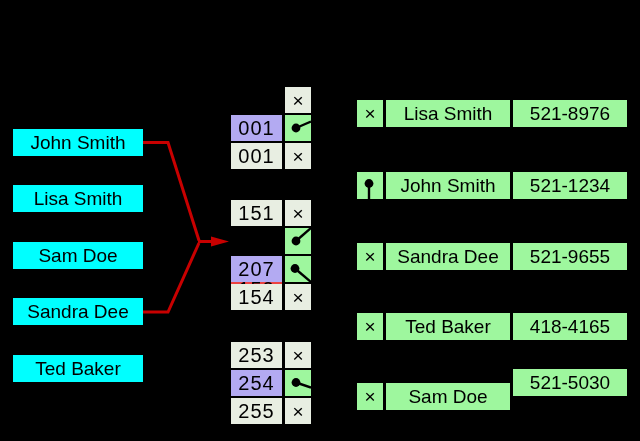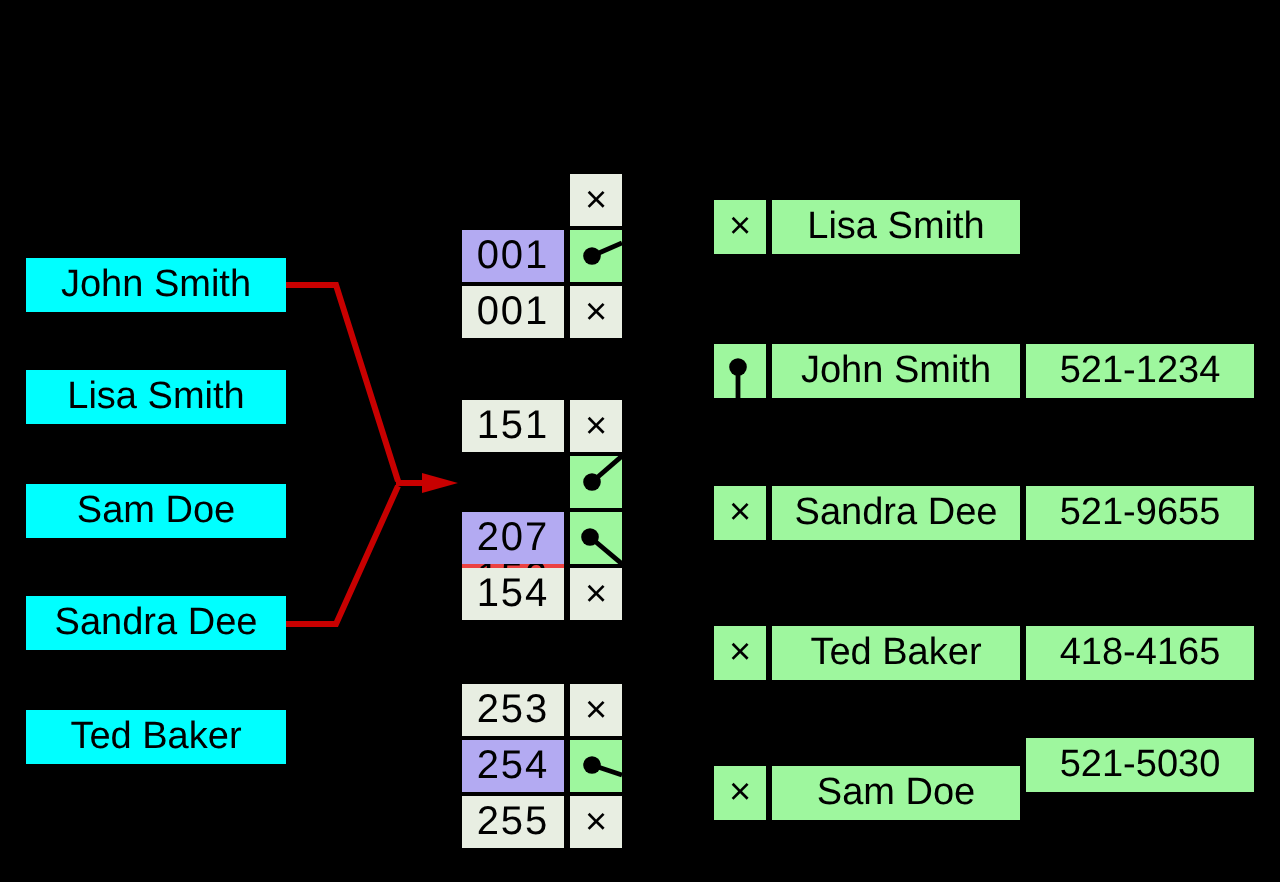--- a/index.html
+++ b/index.html
@@ -158,20 +158,23 @@
   <div class="cell bptr" style="top:398px">
     <span class="xmark">×</span>
   </div>
 
   <div class="cell rptr" style="top:100px">
     <span class="xmark">×</span>
   </div>
   <div class="cell rname" style="top:100px">
     <span>Lisa Smith</span>
   </div>
+  <div class="cell rphone" style="top:100px">
+    <span>521-8976</span>
+  </div>
 
   <div class="cell rptr" style="top:172px">
     <svg class="stub" width="26" height="27" viewBox="0 0 26 27">
       <line x1="12" y1="11.5" x2="12" y2="27"></line>
       <circle cx="12" cy="11.5" r="4.4"></circle>
     </svg>
   </div>
   <div class="cell rname" style="top:172px">
     <span>John Smith</span>
   </div>

